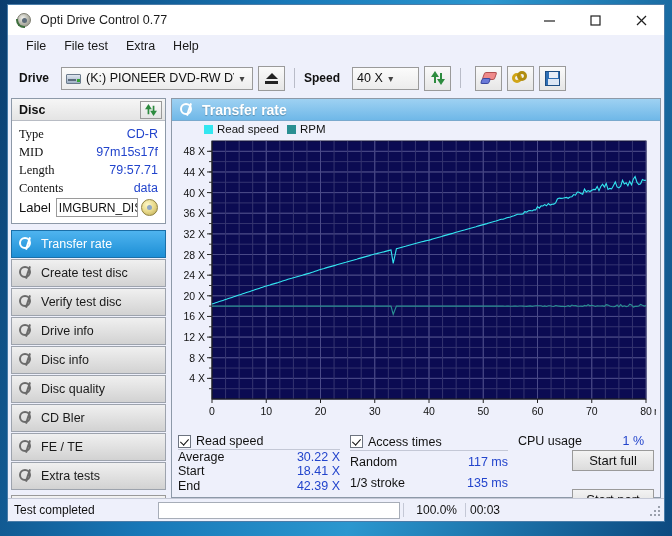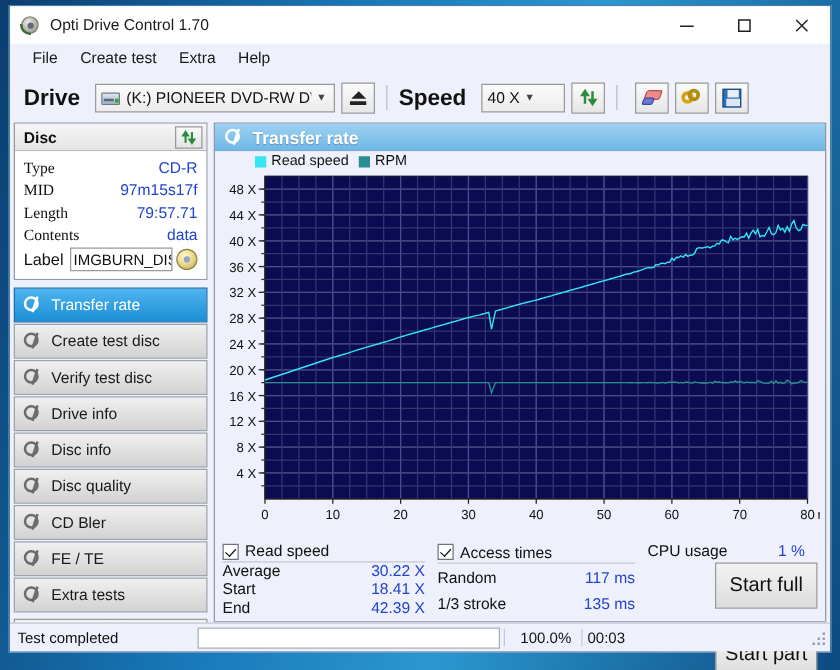--- a/index.html
+++ b/index.html
@@ -97,21 +97,21 @@
     height: 40px;
     background: #eef0fb;
     display: flex;
     align-items: center;
     flex: none;
     padding-left: 11px;
     gap: 0;
   }
   .tb-label {
     font-weight: bold;
-    font-size: 18px;
+    font-size: 12px;
     color: #111;
     margin-right: 12px;
     white-space: nowrap;
   }
   .combo {
     height: 23px;
     background: linear-gradient(#fbfbfb, #ececec);
     border: 1px solid #9a9a9a;
     display: flex;
     align-items: center;
@@ -444,25 +444,25 @@
     display: flex;
     height: 22px;
     align-items: center;
     font-size: 12.5px;
     padding-right: 10px;
     gap: 28px;
   }
   .res-row .k { color: #111; flex: 1; }
   .res-row .v { color: #2244cc; }
   .btn {
-    height: 37px;
+    height: 21px;
     background: linear-gradient(#f3f3f3, #dcdcdc);
     border: 1px solid #9a9a9a;
     display: flex; align-items: center; justify-content: center;
-    font-size: 16px; color: #111;
+    font-size: 13px; color: #111;
     margin-bottom: 18px;
   }
   #startbtns { margin-top: 2px; width: 82px; align-self: flex-end; }
 
   
   #statusbar {
     height: 23px;
     flex: none;
     background: #eef0fb;
     border-top: 1px solid #c4c8d6;
@@ -513,21 +513,21 @@
 <body>
 
 <div id="window">
 
   <div id="titlebar">
     <div id="title-icon">
       <div class="disc"></div>
         <div class="hole"></div>
         <div class="arc"></div>
     </div>
-    <span id="title-text">Opti Drive Control 1.70</span>
+    <span id="title-text">Opti Drive Control 0.77</span>
     <div class="win-btns">
       <div class="win-btn">
         <svg width="13" height="13" viewBox="0 0 13 13">
             <line x1="1" y1="7" x2="12" y2="7" stroke="#202020" stroke-width="1.2"></line>
           </svg>
       </div>
       <div class="win-btn">
         <svg width="13" height="13" viewBox="0 0 13 13">
             <rect x="2" y="2" width="9" height="9" fill="none" stroke="#202020" stroke-width="1.2"></rect>
           </svg>
@@ -536,21 +536,21 @@
         <svg width="13" height="13" viewBox="0 0 13 13">
             <line x1="2" y1="2" x2="11" y2="11" stroke="#202020" stroke-width="1.2"></line>
             <line x1="11" y1="2" x2="2" y2="11" stroke="#202020" stroke-width="1.2"></line>
           </svg>
       </div>
     </div>
   </div>
 
   <div id="menubar">
     <div class="menu-item">File</div>
-    <div class="menu-item">Create test</div>
+    <div class="menu-item">File test</div>
     <div class="menu-item">Extra</div>
     <div class="menu-item">Help</div>
   </div>
 
   <div id="toolbar">
     <span class="tb-label">Drive</span>
     <div class="combo" id="drive-combo">
       <span class="drv-icon">
         <span class="body"></span>
           <span class="slot"></span>

